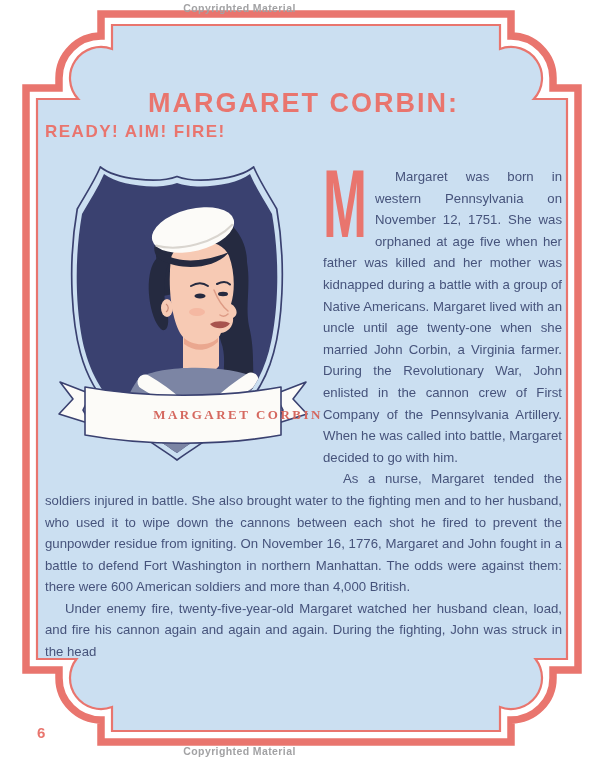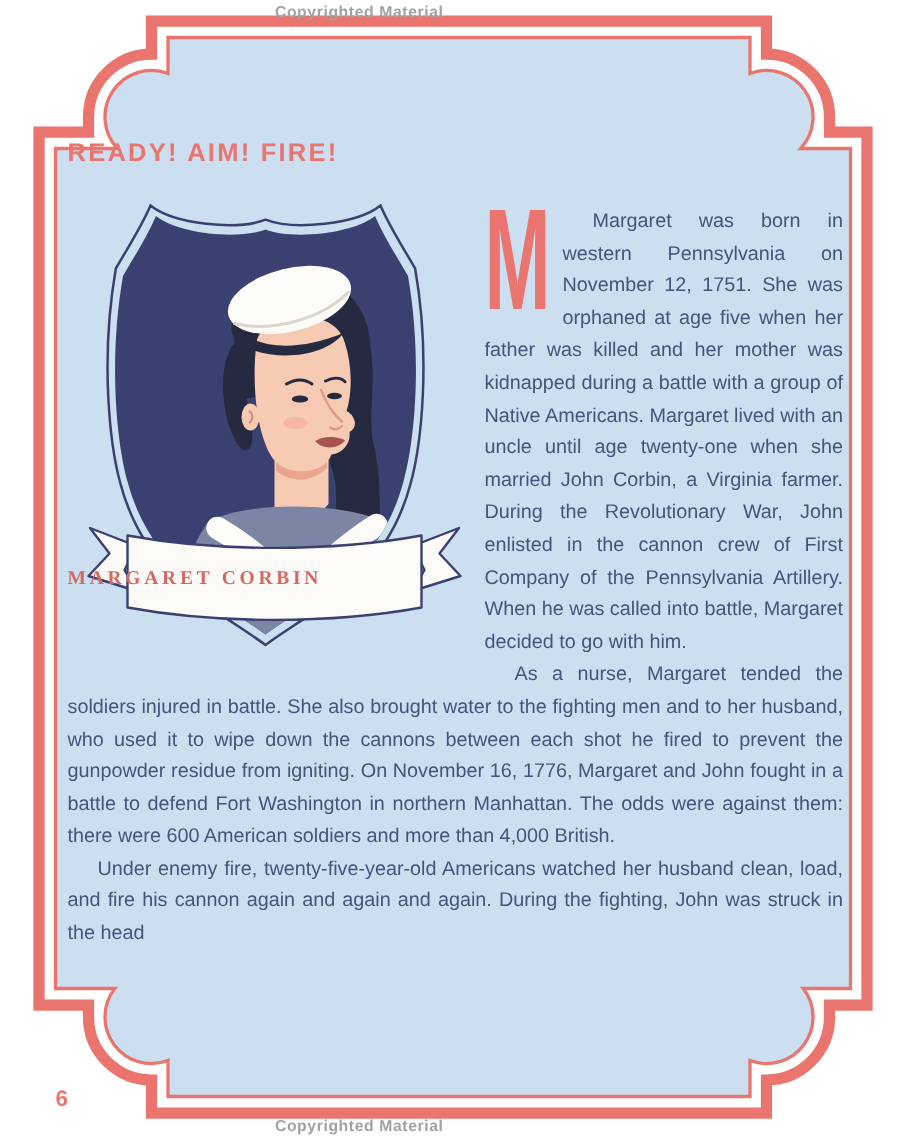--- a/index.html
+++ b/index.html
@@ -38,21 +38,21 @@
     -webkit-hyphens:auto;hyphens:auto;
   }
   .article p{margin:0;}
   .article p.indent{text-indent:20px;}
   .illustration{
     float:left;width:270px;height:302px;margin:0 8px 2px 0;
     position:relative;
   }
   .banner-label{
     position:absolute;left:0;top:241px;width:278px;height:16px;
-    text-align:left;
+    text-align:right;
     font-family:"Liberation Serif", serif;font-weight:bold;
     font-size:13px;line-height:16px;letter-spacing:2.5px;
     color:#d5685f;
   }
   .dropcap{
     float:left;width:46px;height:68px;margin:3px 6px 0 0;
     font-size:96px;line-height:70px;font-weight:bold;color:#e9756e;
     transform:scaleX(.55);transform-origin:0 0;
   }
 </style>
@@ -62,20 +62,21 @@
 <div class="copyright top">Copyrighted Material</div>
 
 <svg id="frame-svg" width="606" height="765" viewBox="0 0 606 765" aria-hidden="true">
 
   <path d="M 112 25 H 500 V 49 A 31 31 0 0 1 533.8 99 H 567 V 659 H 535.5 A 31 31 0 0 1 500 707 V 731 H 112 V 707 A 31 31 0 0 1 76.5 659 H 37 V 99 H 78.2 A 31 31 0 0 1 112 49 Z" fill="#cbdff1" stroke="#e9756e" stroke-width="2.2"></path>
 
   <path d="M 101 14 H 511 V 36 A 42 42 0 0 1 553 78 V 88 H 578 V 670 H 553 V 678 A 42 42 0 0 1 511 720 V 742 H 101 V 720 A 42 42 0 0 1 59 678 V 670 H 26 V 88 H 59 V 78 A 42 42 0 0 1 101 36 Z" fill="none" stroke="#e9756e" stroke-width="7.5"></path>
 </svg>
 
 <div class="page-inner">
+  <h1 class="title">MARGARET CORBIN:</h1>
   <h2 class="subtitle">READY! AIM! FIRE!</h2>
 
   <div class="article">
     <div class="illustration">
       <svg width="278" height="302" viewBox="0 0 278 302" aria-hidden="true">
         <defs>
           <clipPath id="shieldClip">
             <path d="M 59 8 C 74 20 114 24 132 17 C 150 24 190 20 205 8 C 211 22 219 34 227 48 C 237 105 231 160 224 185 C 208 245 162 265 132 287 C 102 265 56 245 40 185 C 33 160 27 105 37 48 C 45 34 53 22 59 8 Z"></path>
           </clipPath>
         </defs>
@@ -126,18 +127,18 @@
           <path fill="#d9d9e3" d="M 230 228 L 238 244 L 230 258 Z"></path>
           <path fill="#fcfbf8" d="M 40 221 C 100 232 176 232 236 221 L 236 269 C 176 280 100 280 40 269 Z"></path>
         </g>
       </svg>
       <div class="banner-label">MARGARET CORBIN</div>
     </div>
 
     <p><span class="dropcap">M</span></p>
     <p class="indent">Margaret was born in western Pennsylvania on November 12, 1751. She was orphaned at age five when her father was killed and her mother was kidnapped during a battle with a group of Native Americans. Margaret lived with an uncle until age twenty-one when she married John Corbin, a Virginia farmer. During the Revolutionary War, John enlisted in the cannon crew of First Company of the Pennsylvania Artillery. When he was called into battle, Margaret decided to go with him.</p>
     <p class="indent">As a nurse, Margaret tended the soldiers injured in battle. She also brought water to the fighting men and to her husband, who used it to wipe down the cannons between each shot he fired to prevent the gunpowder residue from igniting. On November 16, 1776, Margaret and John fought in a battle to defend Fort Washington in northern Manhattan. The odds were against them: there were 600 American soldiers and more than 4,000 British.</p>
-    <p class="indent">Under enemy fire, twenty-five-year-old Americans watched her husband clean, load, and fire his cannon again and again and again. During the fighting, John was struck in the head</p>
+    <p class="indent">Under enemy fire, twenty-five-year-old Margaret watched her husband clean, load, and fire his cannon again and again and again. During the fighting, John was struck in the head</p>
   </div>
 </div>
 
 <div class="page-number">6</div>
 <div class="copyright bottom">Copyrighted Material</div>
 
 </body></html>

